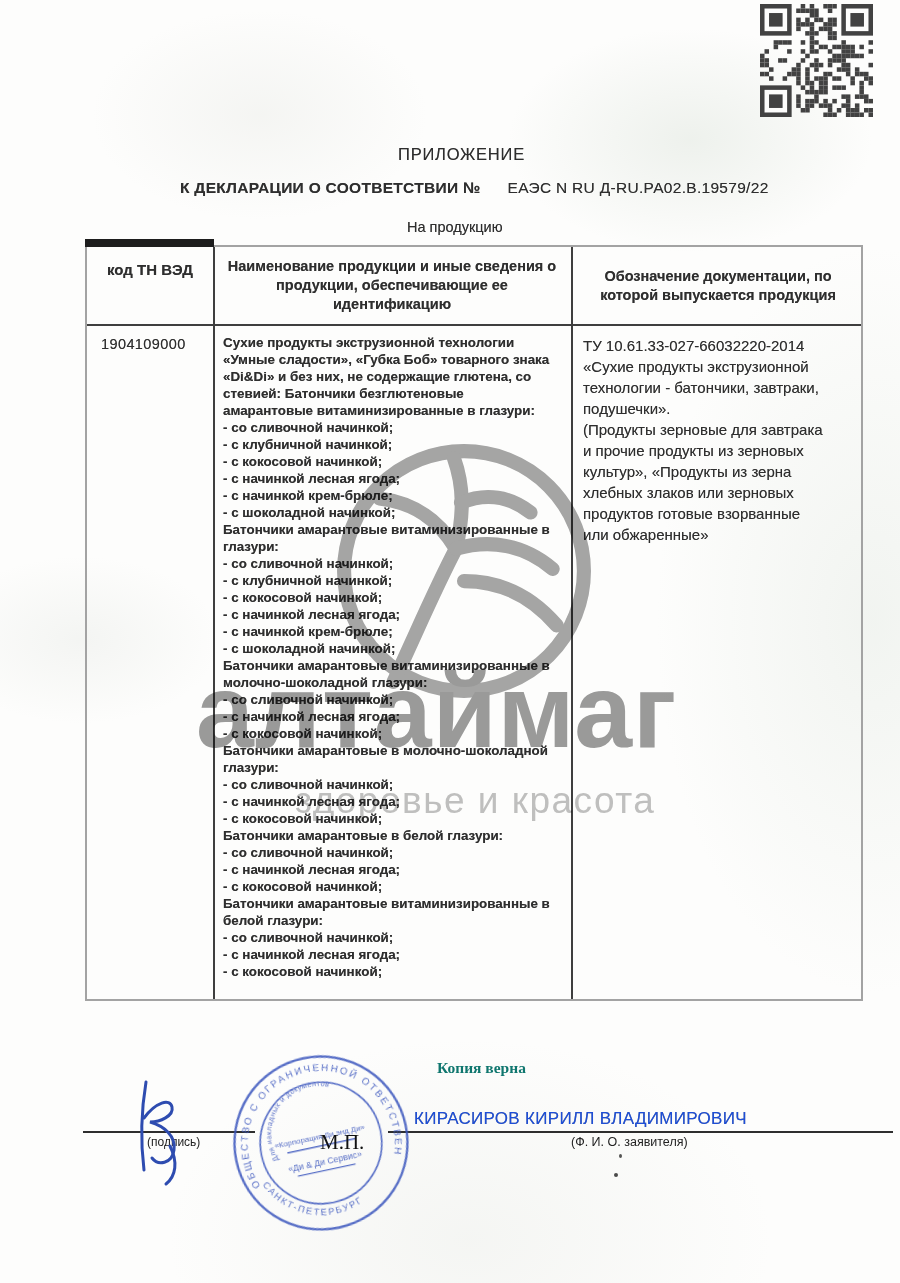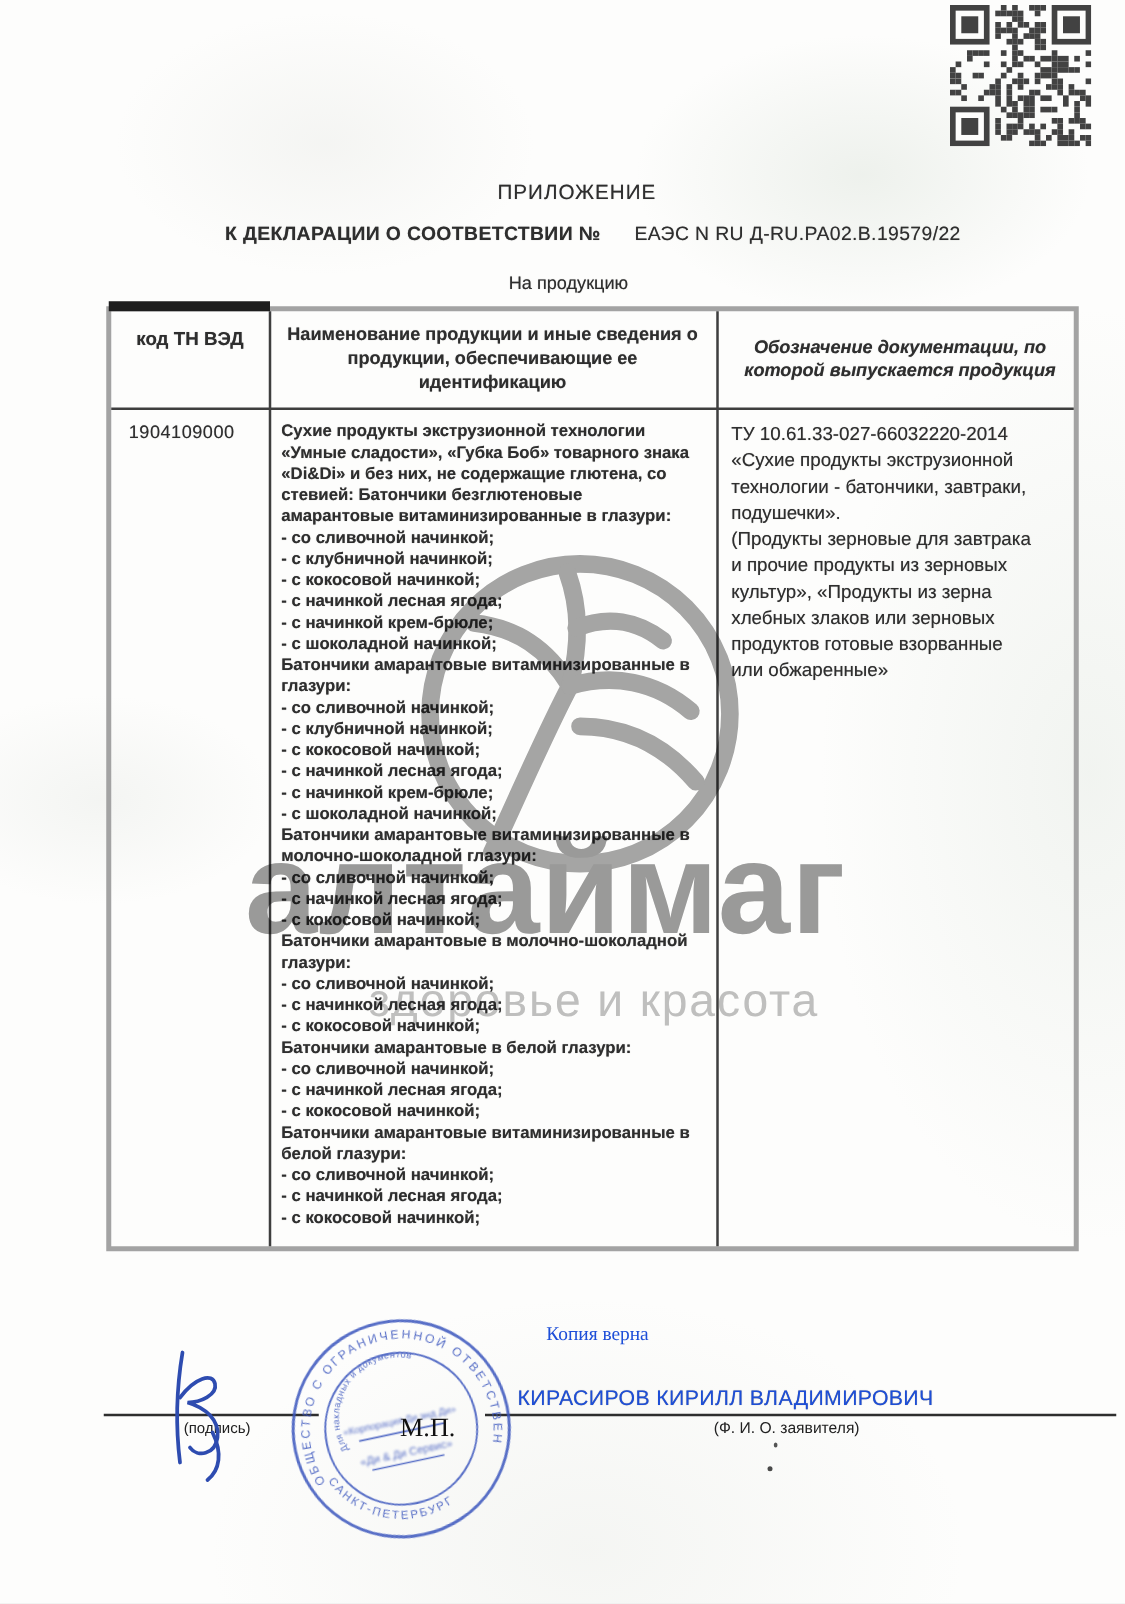--- a/index.html
+++ b/index.html
@@ -22,43 +22,43 @@
 
   
   .qr{left:760px;top:4px;width:113px;height:113px;}
   .title{left:398px;top:145px;font-size:16.5px;font-weight:400;letter-spacing:.8px;}
   .decl-line{left:180px;top:179px;font-size:15.5px;white-space:nowrap;}
   .decl-label{font-weight:700;letter-spacing:.3px;}
   .decl-number{margin-left:27px;letter-spacing:.3px;margin-top:23px;}
   .subtitle{left:407px;top:219px;font-size:14.5px;}
 
   
-  .table{left:85px;top:245px;width:778px;height:756px;border:4px solid #a3a3a3;box-sizing:border-box;background:transparent;}
+  .table{left:85px;top:245px;width:778px;height:756px;border:2px solid #a3a3a3;box-sizing:border-box;background:transparent;}
   .cell{position:absolute;box-sizing:border-box;}
   .vline{position:absolute;top:0;bottom:0;width:2px;background:#3e3e3e;}
   .v1{left:126px;} .v2{left:484px;}
   .hline{position:absolute;left:0;right:0;top:77px;height:2px;background:#3e3e3e;}
   .darkbar{position:absolute;left:-2px;top:-8px;width:129px;height:8px;background:#1d1d1d;}
   .th{top:0;height:77px;display:flex;align-items:center;justify-content:center;text-align:center;font-weight:700;font-size:14.5px;line-height:19px;}
   .th1{left:0;width:126px;align-items:flex-start;padding-top:13px;font-size:15px;}
   .th2{left:126px;width:358px;padding:12px 12px;}
-  .th3{left:484px;width:294px;padding:0 10px;font-style:italic;}
+  .th3{left:484px;width:294px;padding:0 10px;}
   .td{top:79px;white-space:pre-line;}
   .td1{left:0;width:126px;padding:10px 0 0 14px;font-size:14.5px;letter-spacing:.4px;}
   .td2{left:126px;width:382px;padding:8px 8px 0 10px;font-size:13.4px;line-height:17px;font-weight:bold;}
   .td3{left:484px;width:294px;padding:9px 6px 0 12px;font-size:15px;line-height:21px;}
 
   
   .watermark{position:absolute;inset:0;z-index:3;pointer-events:none;mix-blend-mode:multiply;}
   .wm-logo{position:absolute;left:333px;top:440px;width:262px;height:262px;}
   .wm-brand{position:absolute;left:196px;top:652px;font-size:104px;font-weight:700;color:#9b9b9b;letter-spacing:1px;}
   .wm-tagline{position:absolute;left:295px;top:780px;font-size:37px;color:#c1c1c1;letter-spacing:1.5px;}
 
   
-  .copy-note{left:437px;top:1059px;font-family:"Liberation Serif",serif;font-weight:400;font-size:15.5px;color:#1d4ed8;}
+  .copy-note{left:437px;top:1059px;font-family:"Liberation Serif",serif;font-weight:700;font-size:15.5px;color:#0f766e;}
   .sig{left:128px;top:1076px;width:80px;height:112px;z-index:4;}
   .line{height:2px;background:#2e2e2e;}
   .line-left{left:83px;top:1131px;width:172px;}
   .line-right{left:388px;top:1131px;width:505px;}
   .sig-label{left:147px;top:1135px;font-size:12px;color:#222;}
   .stamp{left:229px;top:1051px;width:184px;height:184px;z-index:4;transform:rotate(-12deg);opacity:.85;filter:blur(.3px);}
   .mp{left:320px;top:1108px;font-family:"Liberation Serif",serif;font-size:21px;color:#111;z-index:5;margin-top:22px;}
   .applicant-name{left:414px;top:1109px;font-size:17px;letter-spacing:.3px;color:#1d4ed8;white-space:nowrap;}
   .fio-label{left:571px;top:1135px;font-size:12.5px;color:#222;}
   .dot{position:absolute;background:#2a2a2a;border-radius:50%;z-index:2;}

